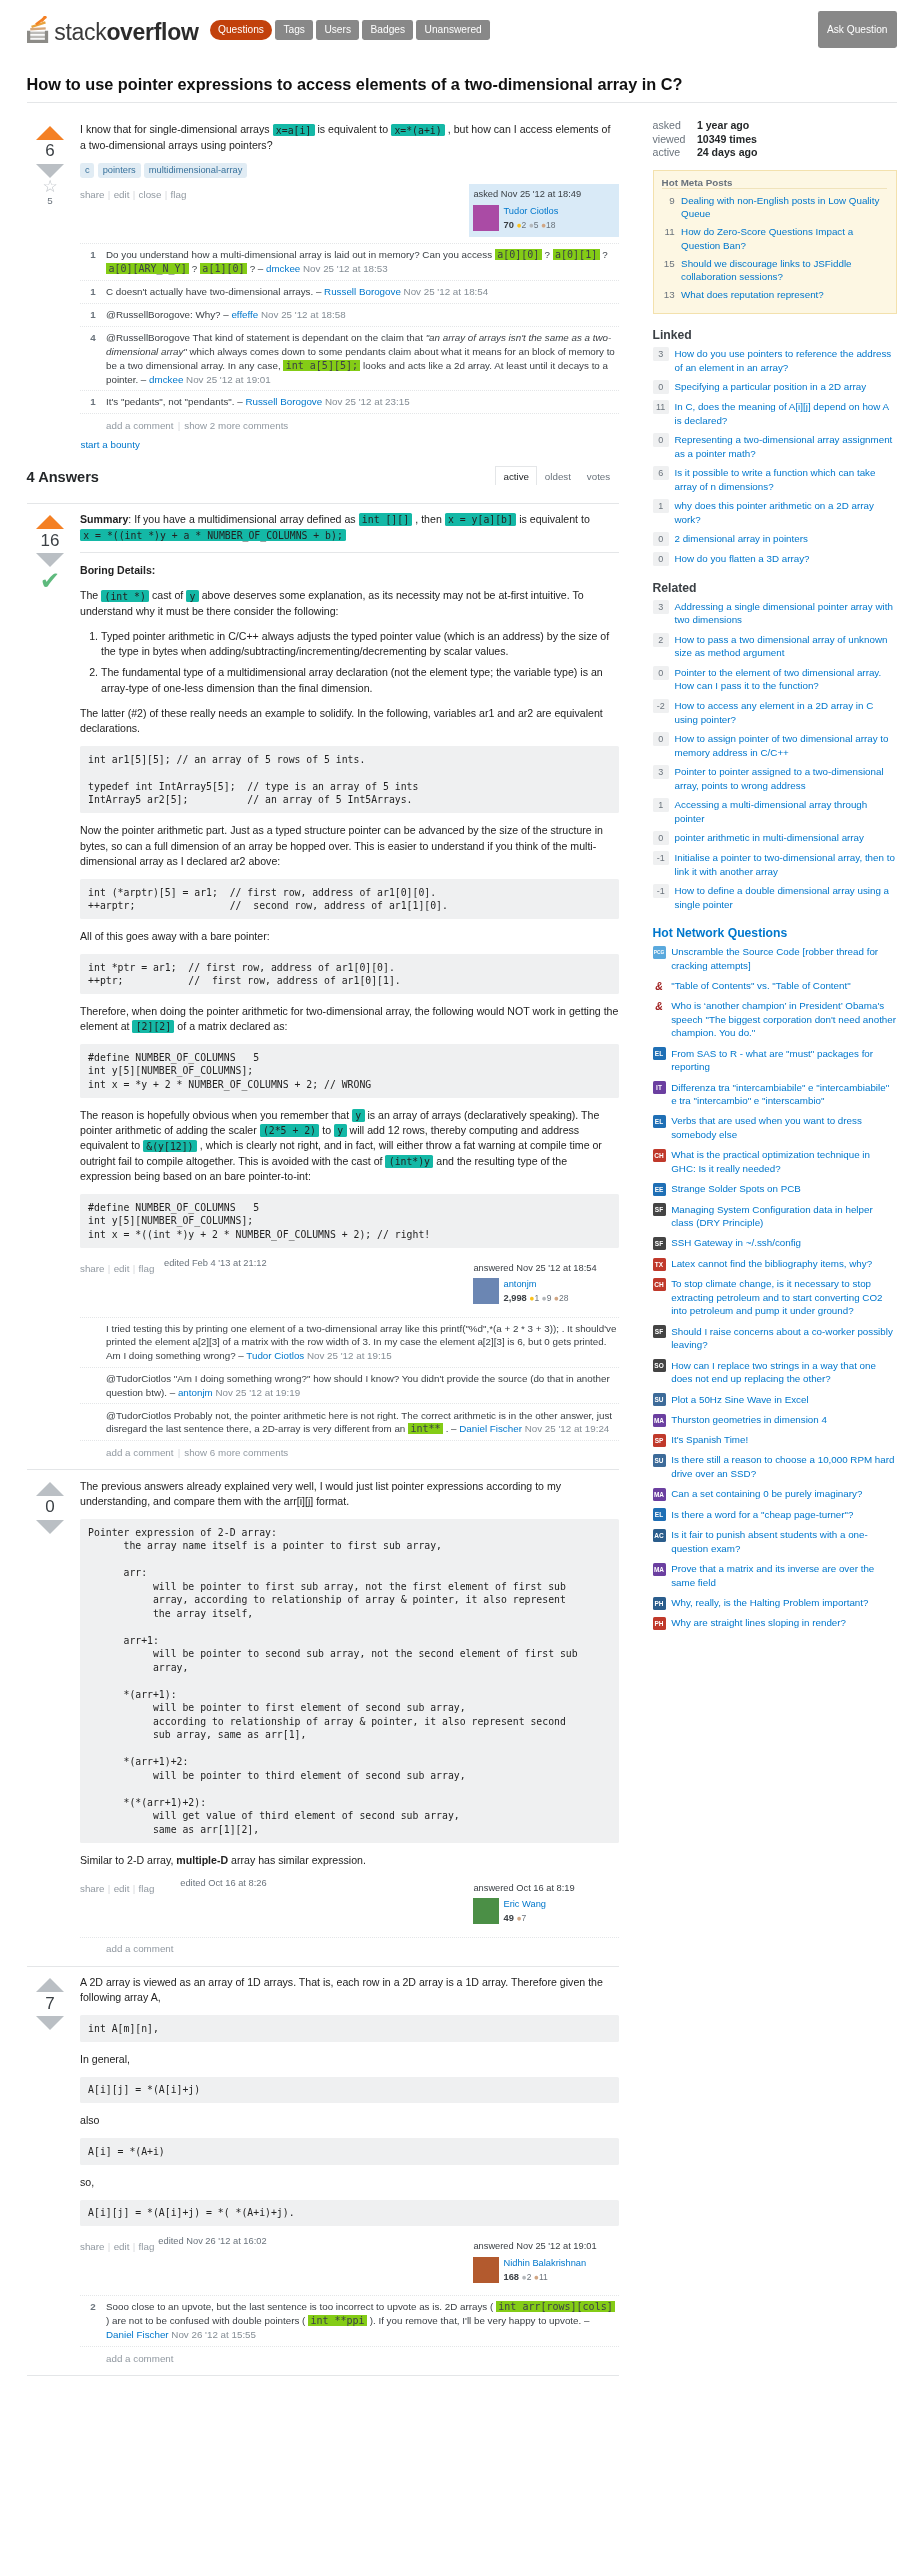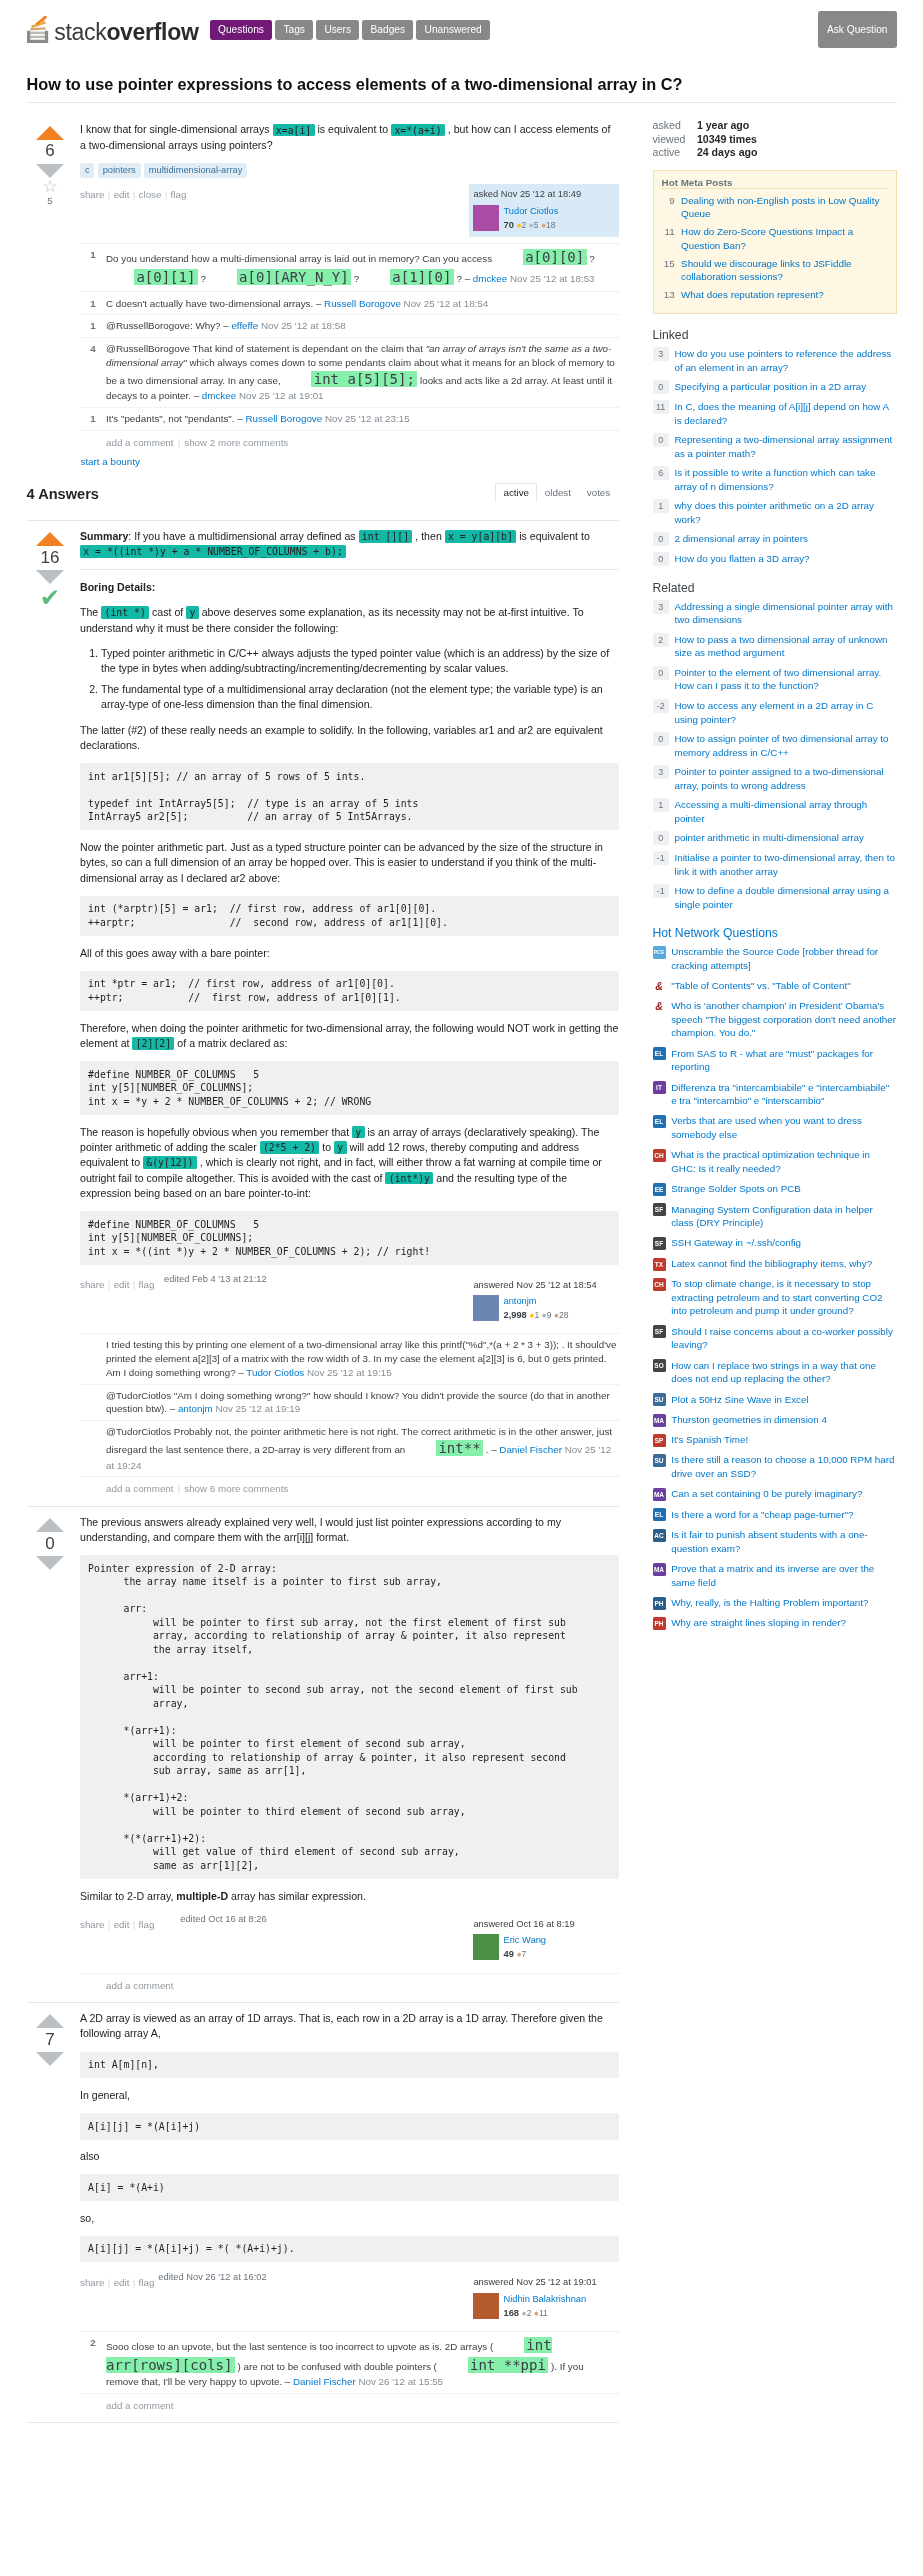--- a/index.html
+++ b/index.html
@@ -20,21 +20,21 @@
   .hdr-inner { width:870px; margin:0 auto; display:flex; align-items:center; }
   .logo { display:flex; align-items:flex-end; margin-right:11.4px; }
   .logo-mark { position:relative; width:24.4px; height:28px; margin-right:3.3px; }
   .logo-text { font-size:23px; color:#3b3b3b; letter-spacing:-0.3px; line-height:1; }
   .logo-text b { font-weight:bold; color:#2b2b2b; }
   .nav { display:flex; gap:3.3px; align-items:center; }
   .nav a {
     display:inline-block; padding:3.3px 8.1px; color:#fff; font-size:10.2px;
     background:#888; border-radius:2.4px; line-height:1.35;
   }
-  .nav a.sel { background:#701a75; }
+  .nav a.sel { background:#c2410c;border-radius:10px; }
   .hdr-right { margin-left:auto; }
   .ask-btn {
     display:inline-block; background:#888; color:#fff; padding:13px 9px;
     font-size:10.2px; border-radius:2.4px;
   }
 
   
   #content { width:870px; margin:0 auto; }
   #qtitle {
     font-size:16.3px; font-weight:bold; color:#111;
@@ -108,21 +108,21 @@
   .edited { color:#6a737c; font-size:9.3px; width:122px; text-align:right; padding-right:9.8px;}
 
   
   .comments { border-top:0.8px dotted #e4e6e8; margin-top:6.5px; }
   .comment {
     display:flex; border-bottom:0.8px dotted #e4e6e8; padding:4.1px 0;
     font-size:9.8px; line-height:1.4;
   }
   .cvote { width:26px; flex:none; text-align:center; color:#6a737c; font-weight:bold; }
   .ctext { flex:1; color:#3b4045; }
-  .ctext code { background:#86efac; padding:0 2.4px; font-size:14px;margin-left:28px; }
+  .ctext code { background:#84cc16; padding:0 2.4px; font-size:10px; }
   .cuser { color:#0077cc; }
   .cdate { color:#848d95; }
   .addcomment { padding:5.7px 0 3.3px 26px; font-size:9.8px; color:#9199a1; }
   .addcomment a { color:#9199a1; }
   .addcomment .sep { color:#d6d9dc; margin:0 4.1px; }
   .bounty { padding:4.9px 0 1.6px 54px; font-size:9.8px; }
 
   
   .answers-hdr {
     display:flex; align-items:flex-end; justify-content:space-between;
@@ -134,21 +134,21 @@
     padding:3.3px 7.3px; color:#6a737c; border:0.8px solid transparent;
     border-bottom:none; margin-left:-0.8px;
   }
   .tabs a.sel { background:#fff; border-color:#e4e6e8; color:#242729; }
 
   .answer { border-bottom:0.8px solid #e4e6e8; padding-bottom:8.1px; }
 
   
   .module { margin-bottom:14.6px; }
   .module h4 {
-    font-size:12.2px; font-weight:normal; margin:0 0 4.9px 0; color:#3b4045;
+    font-size:12.2px; font-weight:bold; margin:0 0 4.9px 0; color:#3b4045;
   }
   .module h4.blue { color:#0077cc; font-size:12.2px; }
   .hotmeta {
     background:#fdf7e3; border:0.8px solid #f3e1ad; padding:6.5px 8.1px;
   }
   .hotmeta .title {
     font-size:9.8px; color:#6a737c; font-weight:bold;
     padding-bottom:0; border-bottom:0.8px solid #f0e3bb; margin-bottom:4.9px;
   }
   .hm-item { display:flex; font-size:9.8px; margin-bottom:4.9px; line-height:1.35; }

